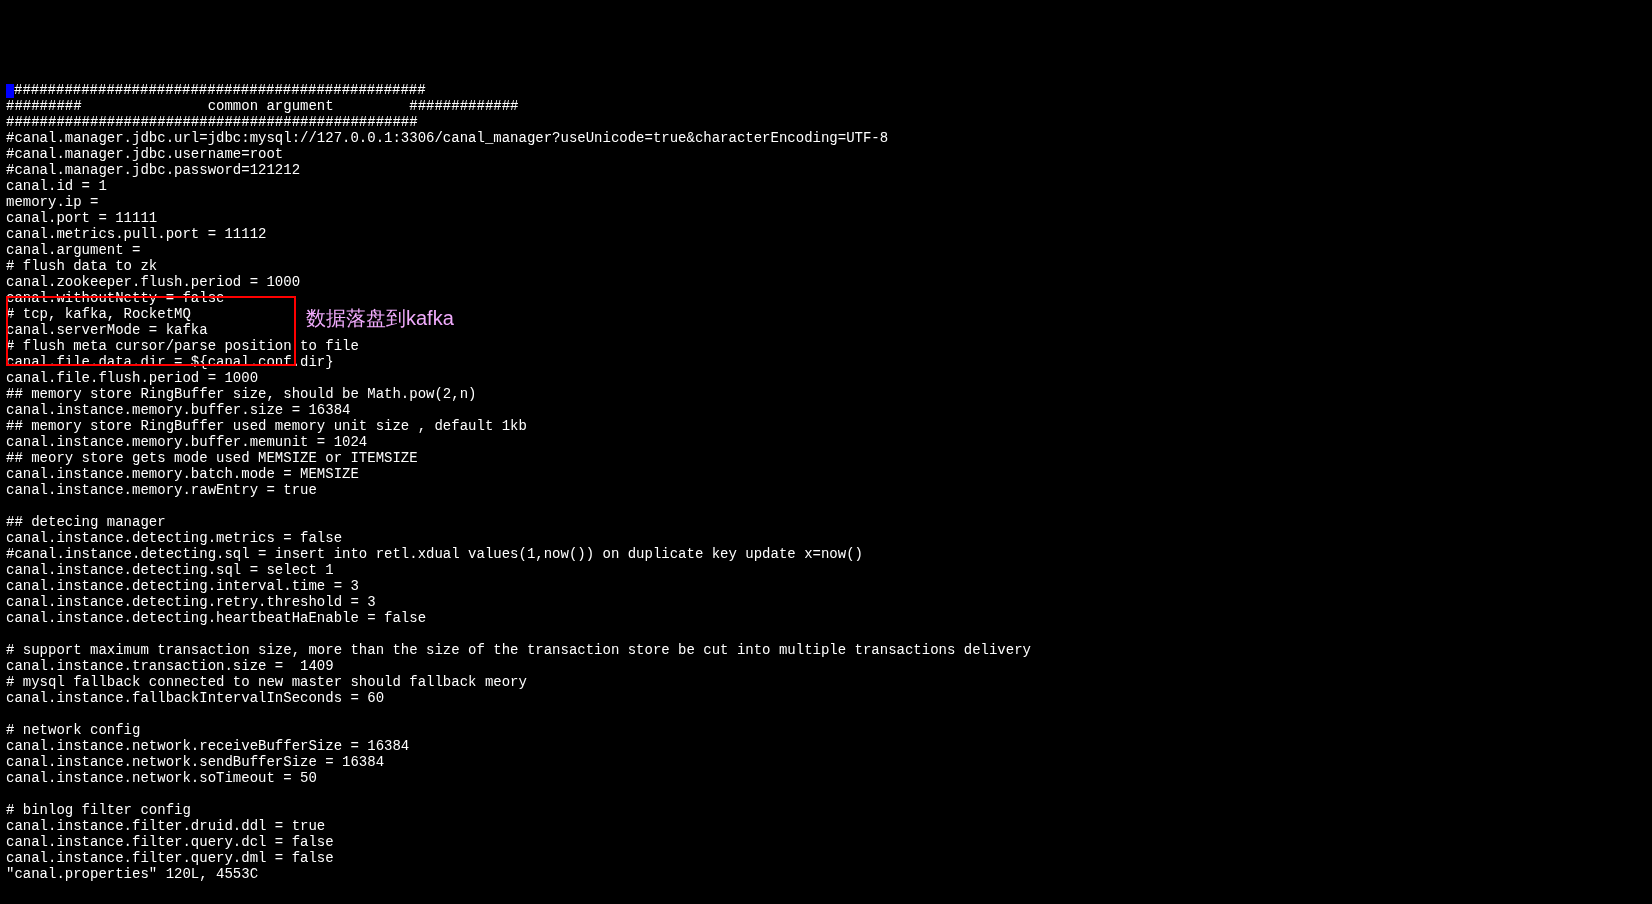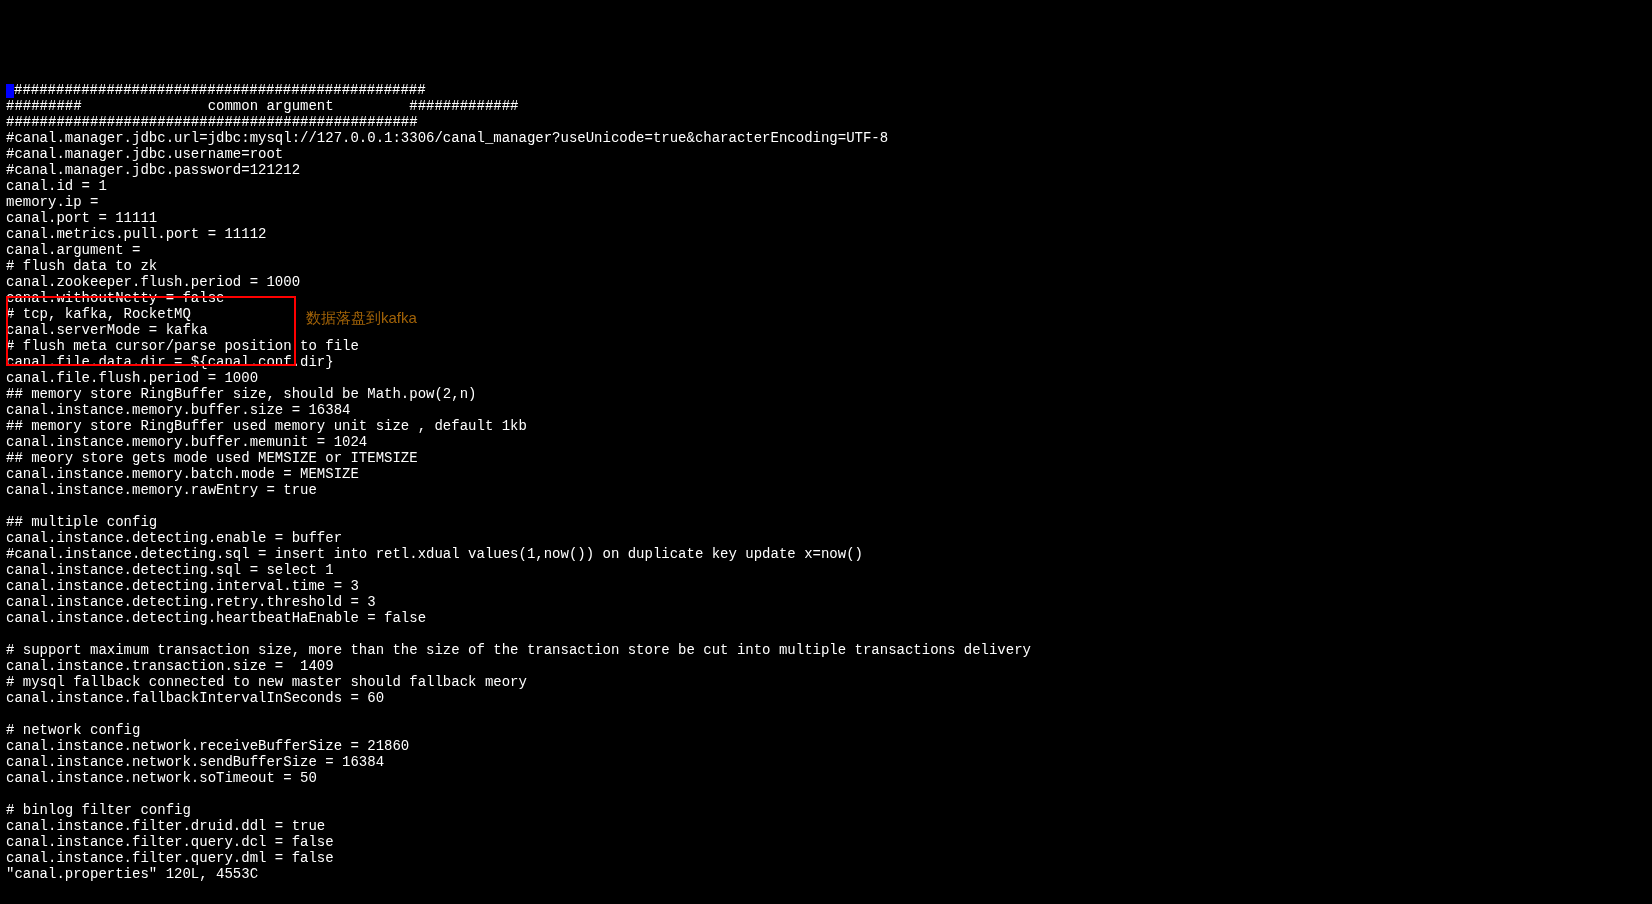--- a/index.html
+++ b/index.html
@@ -30,23 +30,23 @@
       height: 14px;
       vertical-align: text-bottom;
     }
     .highlight-box {
       position: absolute;
       border: 2px solid #ff0000;
       pointer-events: none;
     }
     .annotation {
       position: absolute;
-      color: #a16207;
+      color: #f0abfc;
       font-family: 'Microsoft YaHei', sans-serif;
-      font-size: 15px;
+      font-size: 20px;
       pointer-events: none;
     }
   </style>
 </head>
 <body>
 
 
 
 <div class="terminal-content">
 <span class="cursor"></span><span>#################################################</span>
@@ -69,35 +69,35 @@
 <span>canal.file.data.dir = ${canal.conf.dir}</span>
 <span>canal.file.flush.period = 1000</span>
 <span>## memory store RingBuffer size, should be Math.pow(2,n)</span>
 <span>canal.instance.memory.buffer.size = 16384</span>
 <span>## memory store RingBuffer used memory unit size , default 1kb</span>
 <span>canal.instance.memory.buffer.memunit = 1024</span>
 <span>## meory store gets mode used MEMSIZE or ITEMSIZE</span>
 <span>canal.instance.memory.batch.mode = MEMSIZE</span>
 <span>canal.instance.memory.rawEntry = true</span>
 <span></span>
-<span>## multiple config</span>
-<span>canal.instance.detecting.enable = buffer</span>
+<span>## detecing manager</span>
+<span>canal.instance.detecting.metrics = false</span>
 <span>#canal.instance.detecting.sql = insert into retl.xdual values(1,now()) on duplicate key update x=now()</span>
 <span>canal.instance.detecting.sql = select 1</span>
 <span>canal.instance.detecting.interval.time = 3</span>
 <span>canal.instance.detecting.retry.threshold = 3</span>
 <span>canal.instance.detecting.heartbeatHaEnable = false</span>
 <span></span>
 <span># support maximum transaction size, more than the size of the transaction store be cut into multiple transactions delivery</span>
 <span>canal.instance.transaction.size =  1409</span>
 <span># mysql fallback connected to new master should fallback meory</span>
 <span>canal.instance.fallbackIntervalInSeconds = 60</span>
 <span></span>
 <span># network config</span>
-<span>canal.instance.network.receiveBufferSize = 21860</span>
+<span>canal.instance.network.receiveBufferSize = 16384</span>
 <span>canal.instance.network.sendBufferSize = 16384</span>
 <span>canal.instance.network.soTimeout = 50</span>
 <span></span>
 <span># binlog filter config</span>
 <span>canal.instance.filter.druid.ddl = true</span>
 <span>canal.instance.filter.query.dcl = false</span>
 <span>canal.instance.filter.query.dml = false</span>
 <span>"canal.properties" 120L, 4553C</span>
 <div class="highlight-box" style="top: 230px; left: 0px; width: 290px; height: 70px;"></div>
 <div class="annotation" style="top: 244px; left: 300px;">数据落盘到kafka</div>

